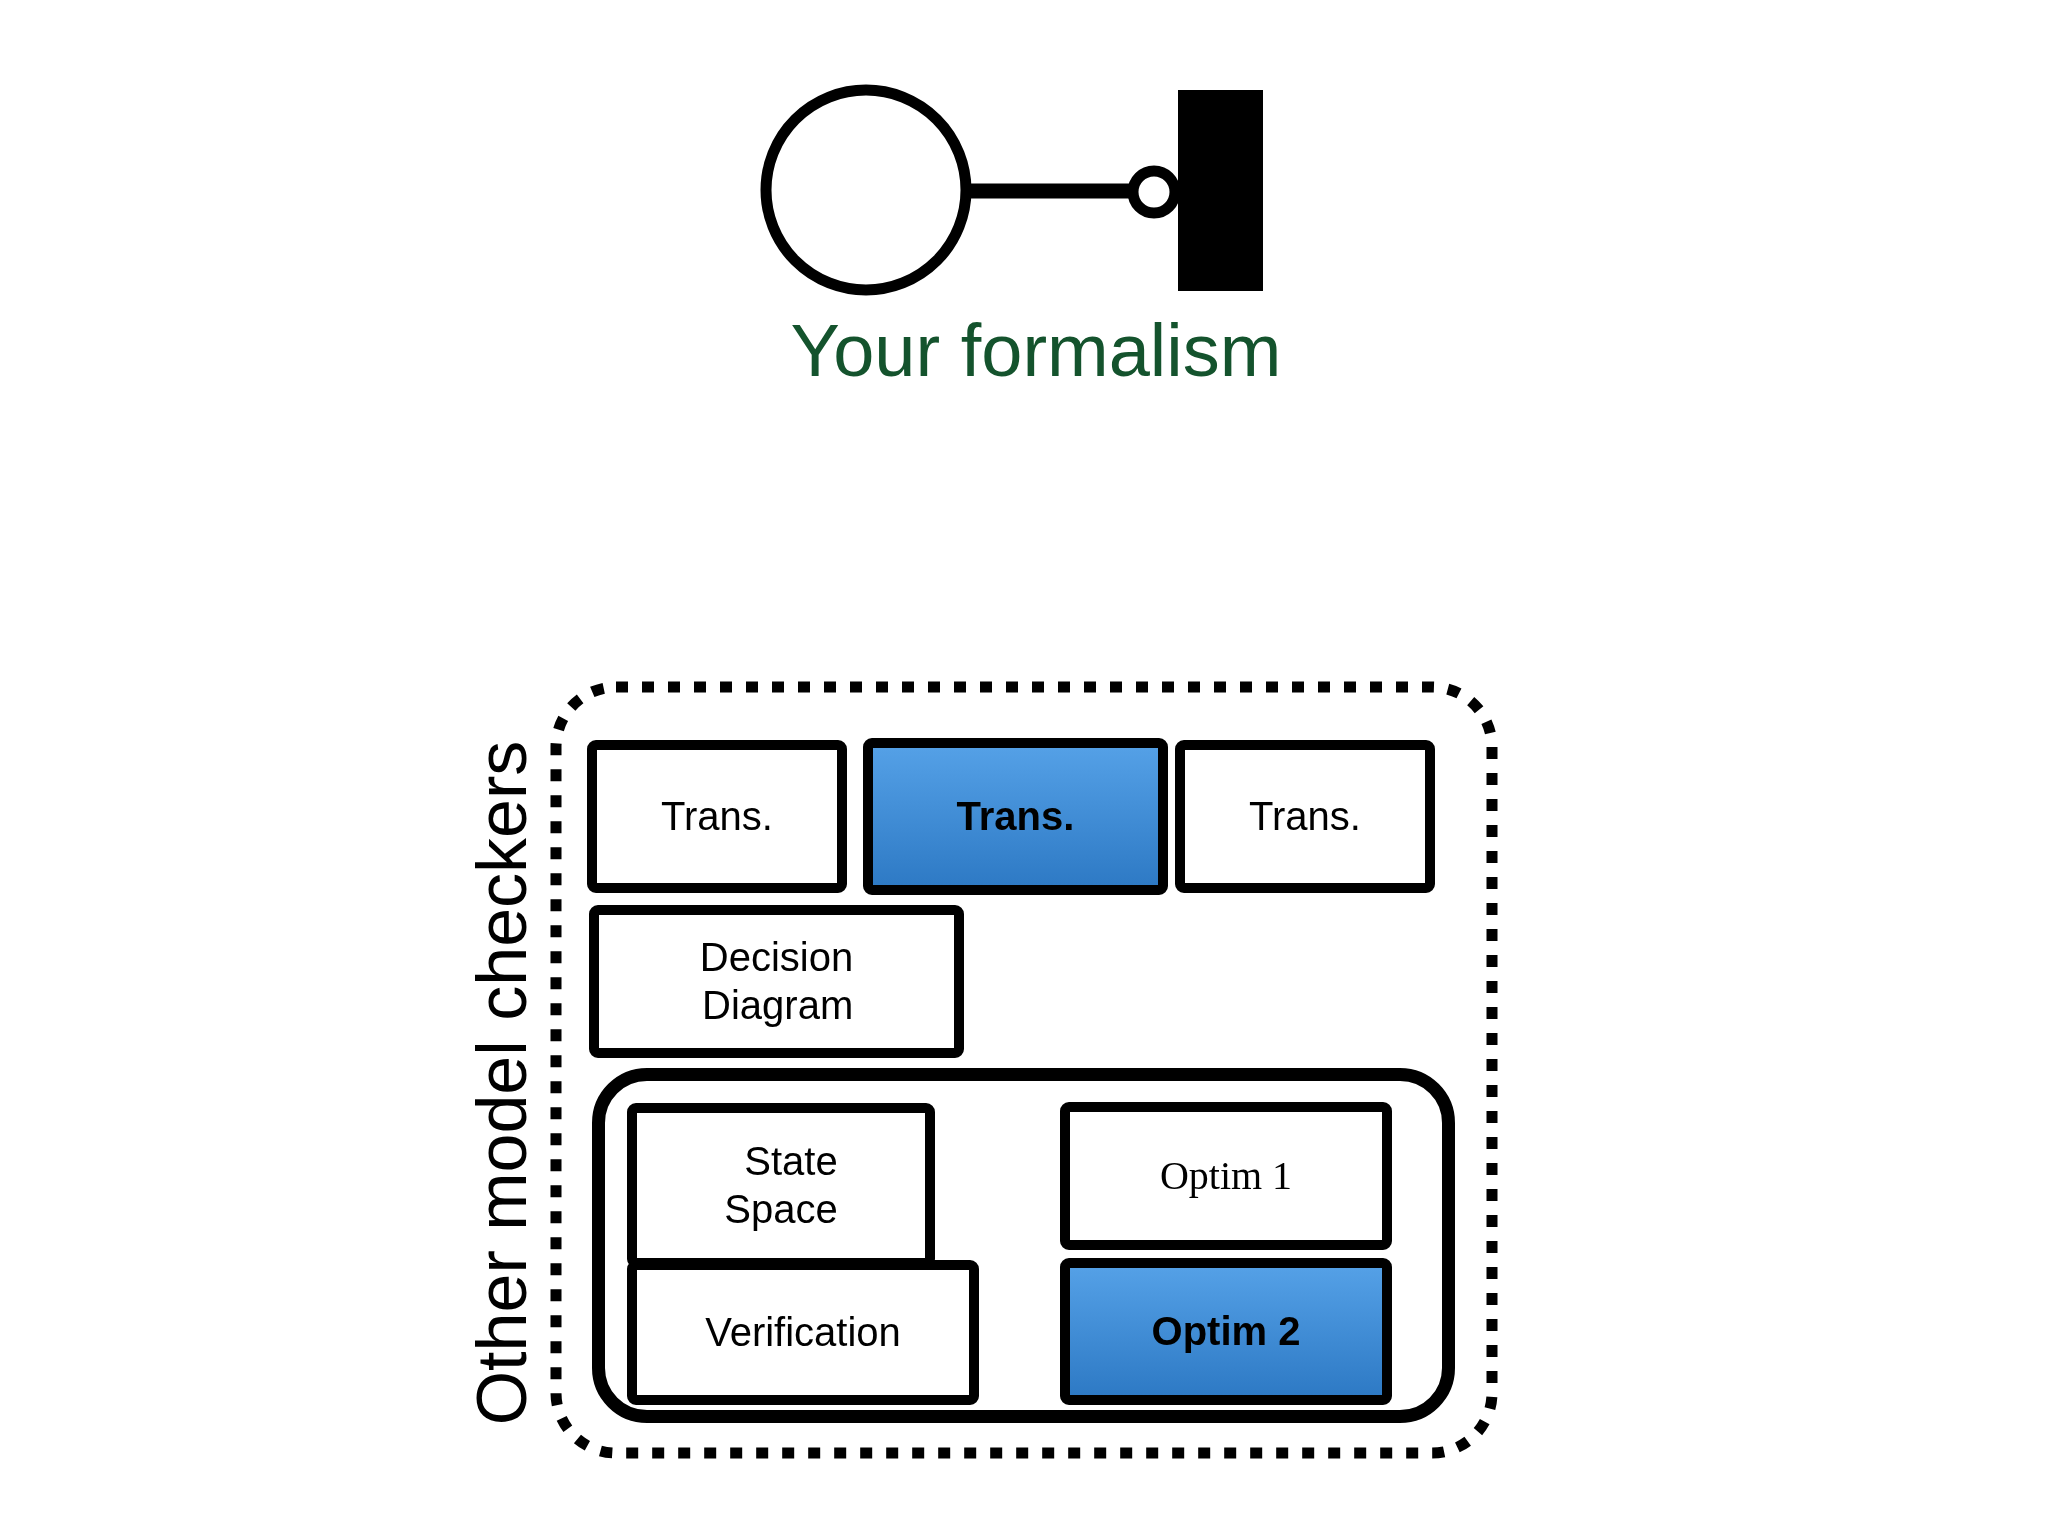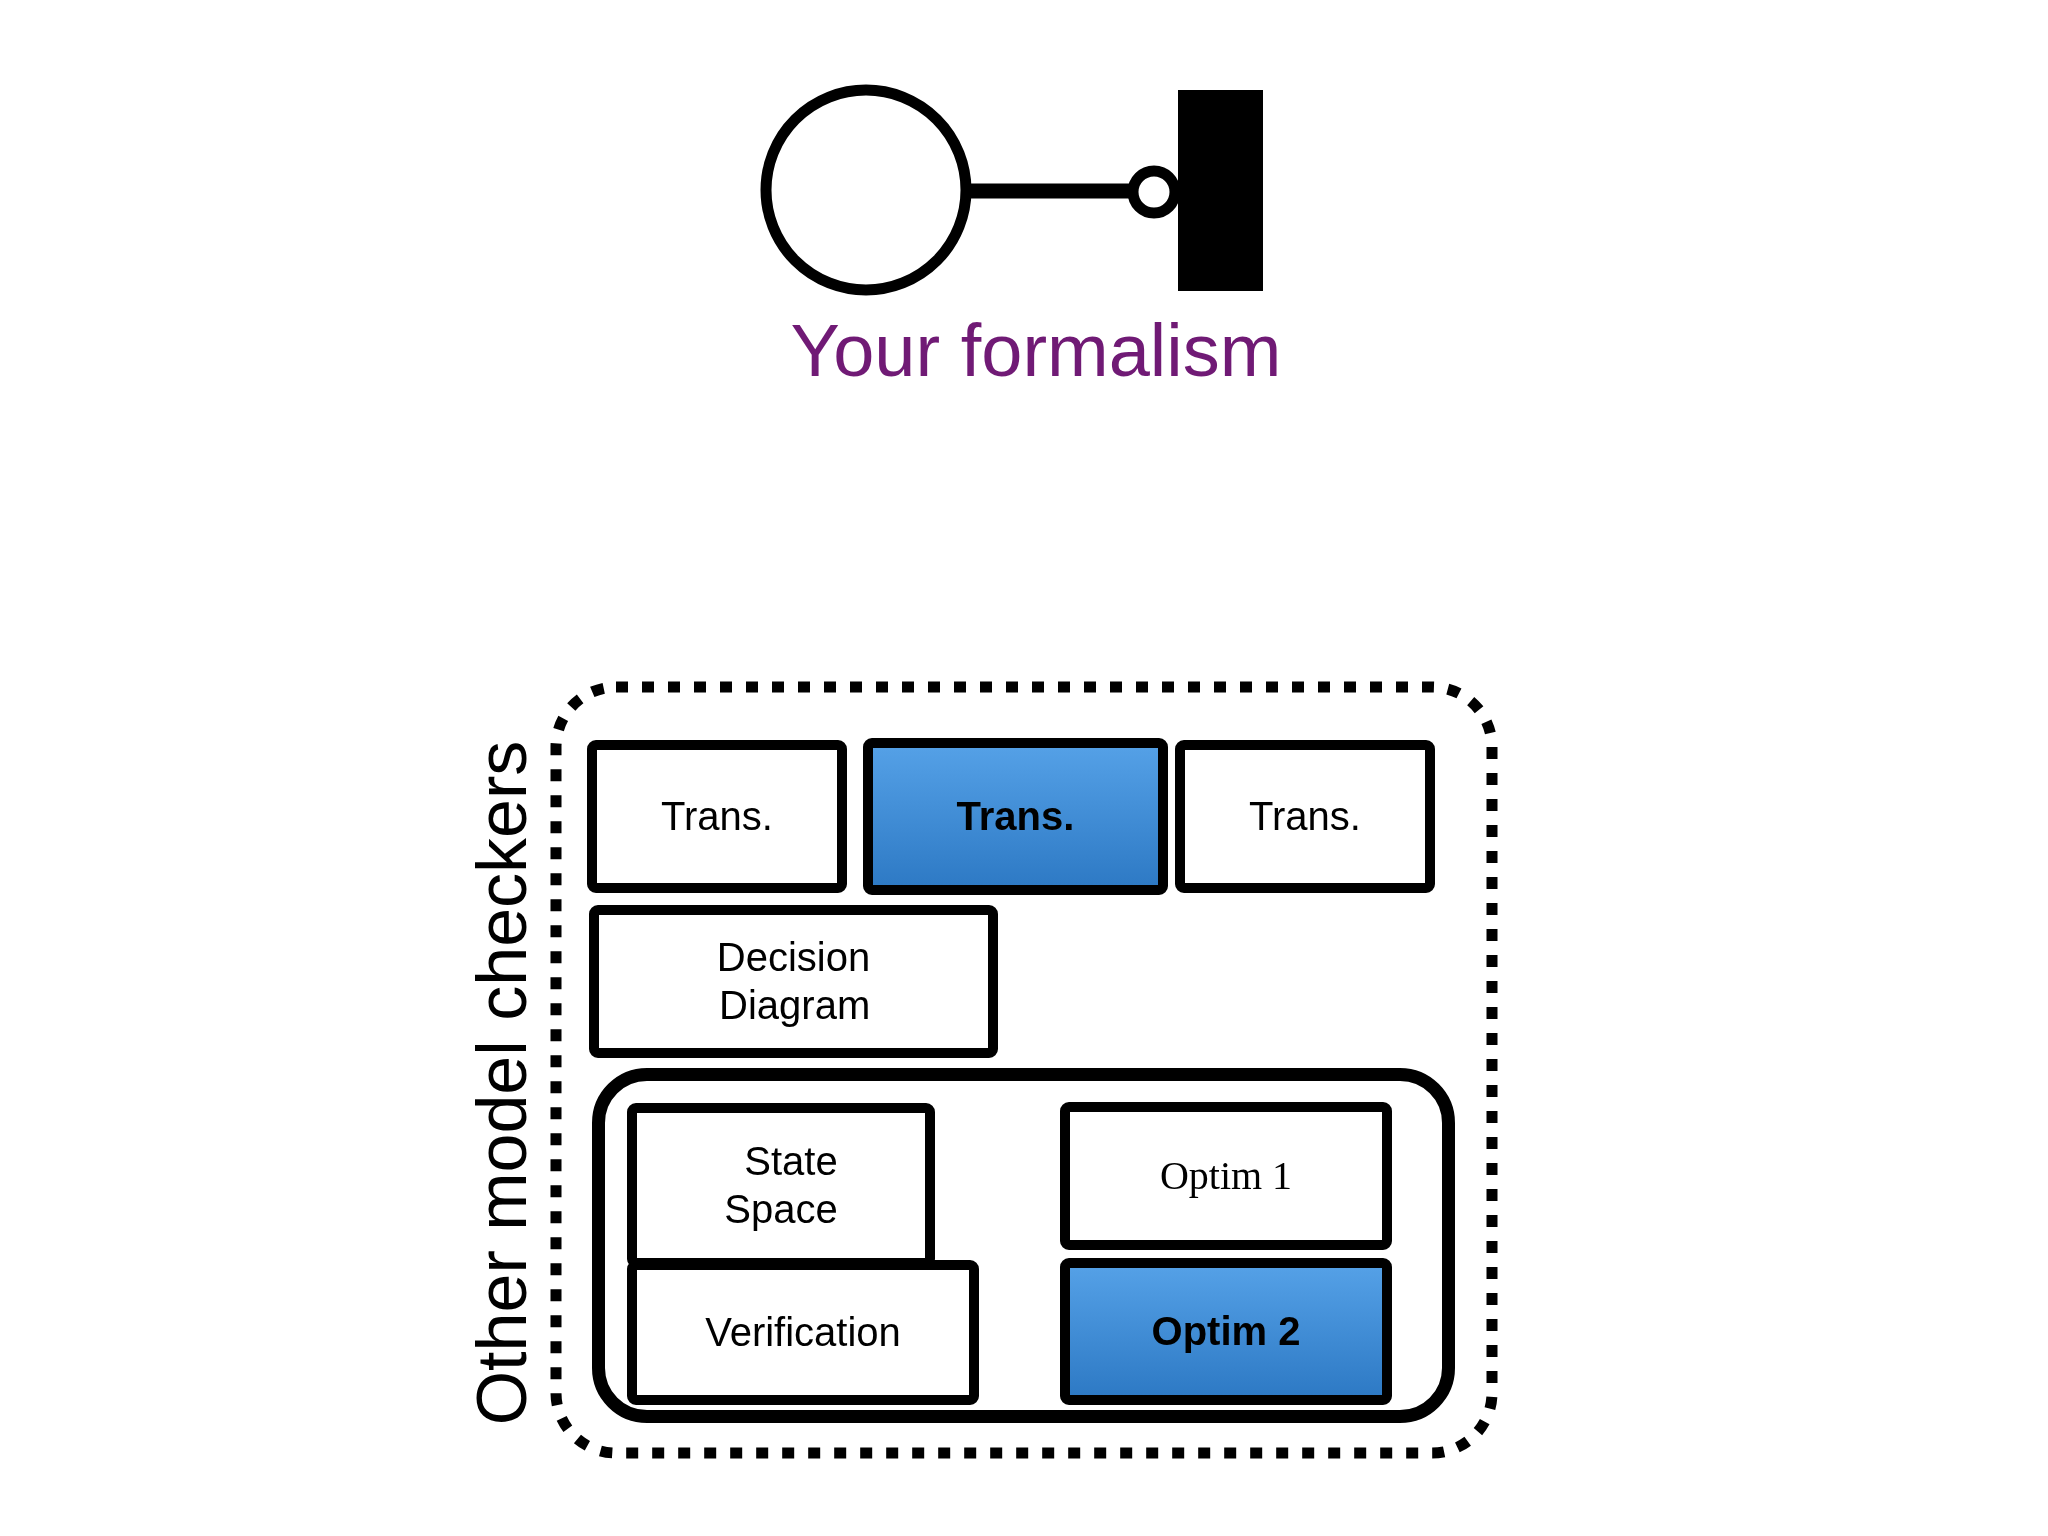--- a/index.html
+++ b/index.html
@@ -18,21 +18,21 @@
   .abs { position: absolute; }
 
   
   #formalism-figure { left: 700px; top: 40px; }
   #formalism-label {
     left: 700px;
     top: 308px;
     width: 672px;
     text-align: center;
     font-size: 74px;
-    color: #701a75;
+    color: #14532d;
     letter-spacing: 0px;
     white-space: nowrap;
   }
 
   
   #dashed-boundary { left: 540px; top: 670px; }
   #checkers-group-label {
     left: 502px;
     top: 1083px;
     transform: translate(-50%, -50%) rotate(-90deg);
@@ -67,21 +67,21 @@
     left: 592px; top: 1068px; width: 863px; height: 355px;
     border: 13px solid var(--stroke, #000);
     border-radius: 55px;
     background: #ffffff;
   }
 
   #box-trans-1 { left: 587px;  top: 740px;  width: 260px; height: 153px; }
   #box-trans-2 { left: 863px;  top: 738px;  width: 305px; height: 157px; }
   #box-trans-3 { left: 1175px; top: 740px;  width: 260px; height: 153px; }
 
-  #box-decision-diagram { left: 589px;  top: 905px; width: 409px; height: 153px; }
+  #box-decision-diagram { left: 589px;  top: 905px; width: 375px; height: 153px; }
   #box-operations       { left: 1017px; top: 905px; width: 418px; height: 153px; }
 
   #box-state-space  { left: 627px;  top: 1103px; width: 308px; height: 165px; }
   #box-optim-1      { left: 1060px; top: 1102px; width: 332px; height: 148px; font-family: Liberation Serif, serif; }
   #box-verification { left: 627px;  top: 1260px; width: 352px; height: 145px; }
   #box-optim-2      { left: 1060px; top: 1258px; width: 332px; height: 147px; }
 </style>
 </head>
 <body>
 

